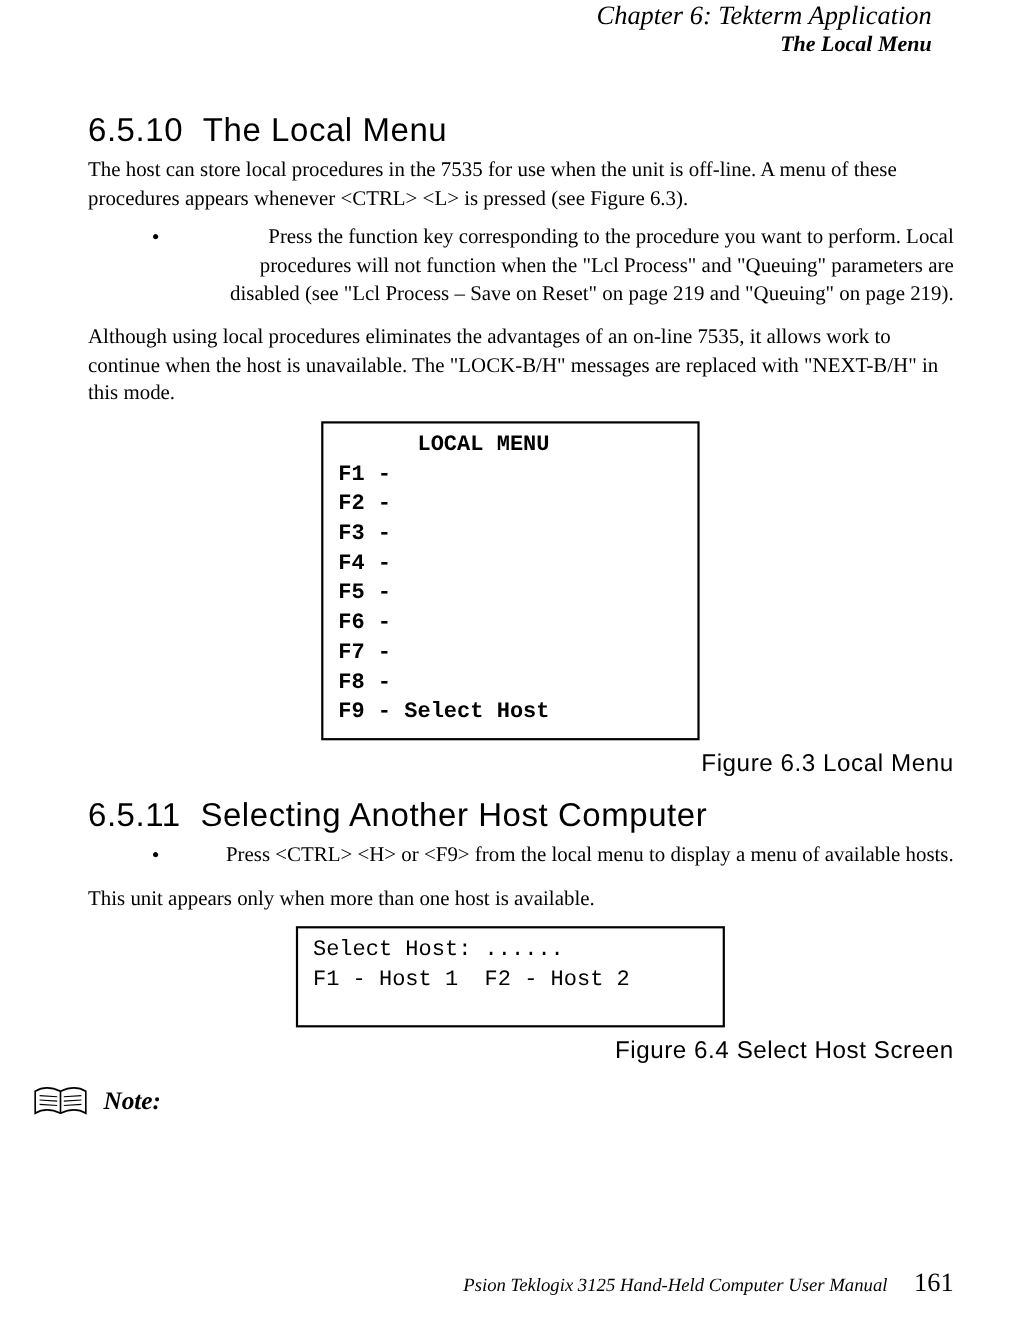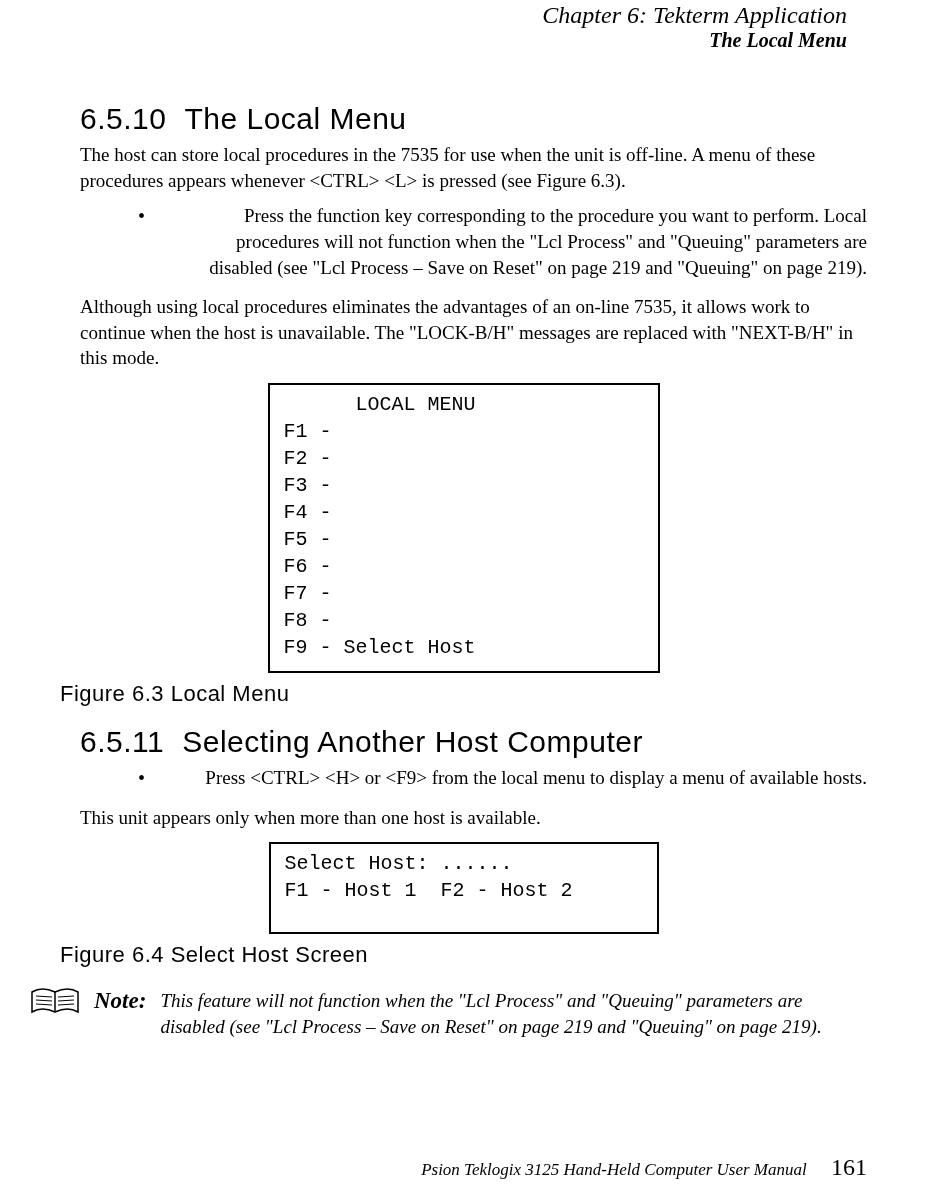--- a/index.html
+++ b/index.html
@@ -65,27 +65,27 @@
     }
     .screen-box {
       border: 2px solid #000;
       font-family: 'Courier New', monospace;
       font-size: 20px;
       line-height: 1.35;
       white-space: pre;
       padding: 6px 14px 10px 14px;
       margin: 12px auto 8px auto;
     }
-    .box1 { width: 392px; }
+    .box1 { width: 344px; font-weight: bold; }
     .box2 { width: 390px; padding-bottom: 28px; }
     .figure-caption {
       font-family: 'Arial Narrow', 'Helvetica Condensed', Impact, sans-serif;
       font-stretch: condensed;
       font-size: 22px;
-      text-align: left;
+      text-align: right;
       margin-bottom: 18px;
     }
     .note-row {
       display: flex;
       align-items: flex-start;
       margin-top: 10px;
       margin-left: -30px;
       gap: 14px;
     }
     .note-icon {
@@ -168,19 +168,18 @@
 <div class="figure-caption h-title">Figure 6.4 Select Host Screen</div>
 
 <div class="note-row">
   <svg class="note-icon" viewBox="0 0 50 32">
     <path d="M2 6 Q12 0 25 6 Q38 0 48 6 L48 26 Q38 20 25 26 Q12 20 2 26 Z" fill="#fff" stroke="#000" stroke-width="1.5"></path>
     <path d="M25 6 L25 26" stroke="#000" stroke-width="1.5"></path>
     <path d="M6 10 L22 11 M6 14 L22 15 M6 18 L22 19" stroke="#000" stroke-width="1"></path>
     <path d="M28 11 L44 10 M28 15 L44 14 M28 19 L44 18" stroke="#000" stroke-width="1"></path>
   </svg>
   <div class="note-label">Note:</div>
-  <div class="note-text">This feature will not function when the "Lcl Process" and "Queuing" parameters are disabled (see "Lcl Process – Save on Reset" on page 219 and "Queuing" on page 219).</div>
 </div>
 
 <div class="footer">
   <span>Psion Teklogix 3125 Hand-Held Computer User Manual</span>
   <span class="pnum">161</span>
 </div>
 
 </body></html>

